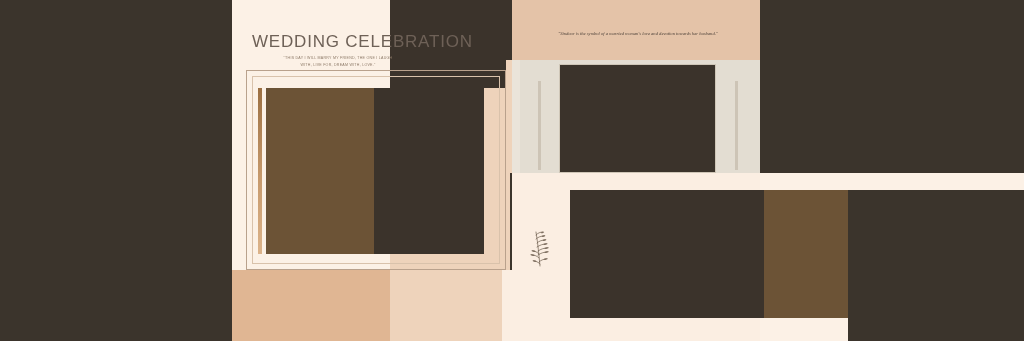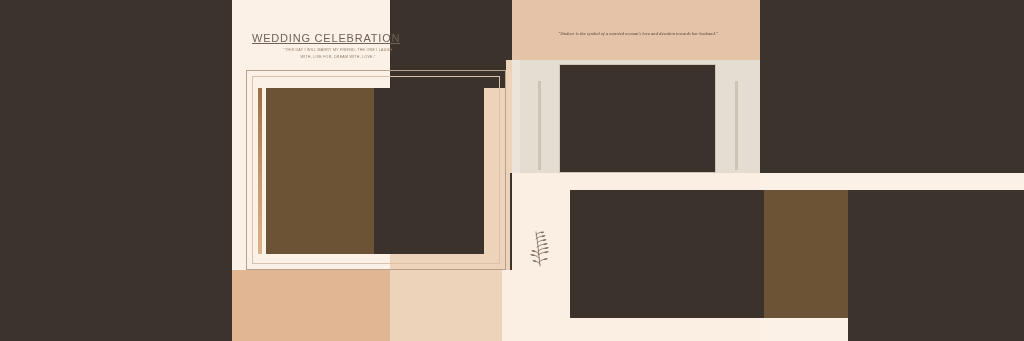--- a/index.html
+++ b/index.html
@@ -80,25 +80,24 @@
   #photo-dark-right {
     left: 374px; top: 88px; width: 110px; height: 166px;
     background: #3b332b;
   }
 
   
   #title-block {
     left: 252px; top: 32px; width: 150px;
   }
   #album-title {
-    font-size: 11px;
+    font-size: 17px;
     letter-spacing: 0.8px;
     color: #6e6157;
     white-space: nowrap;
-    text-decoration: underline;
   }
   #album-subtitle {
     margin-top: 3px;
     margin-left: 26px;
     width: 120px;
     font-size: 3.6px;
     line-height: 1.9;
     letter-spacing: 0.25px;
     color: #8d7a68;
     text-align: center;

